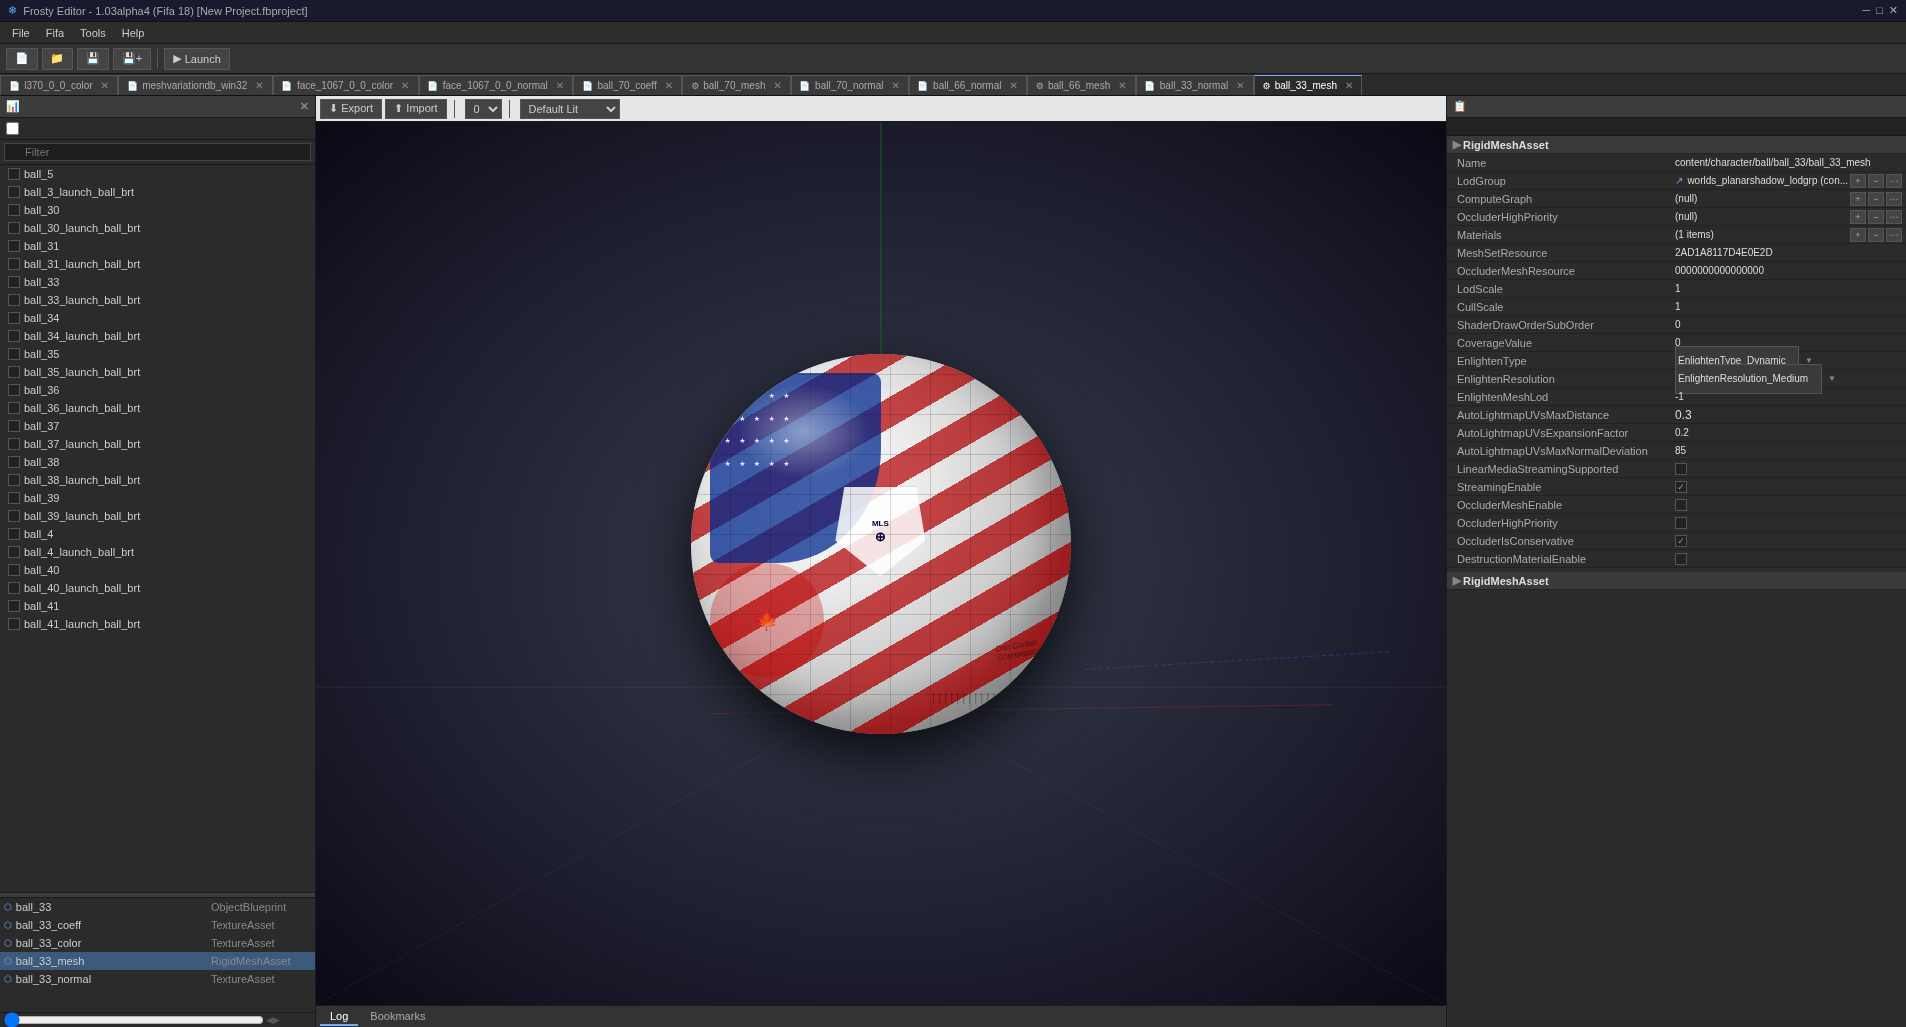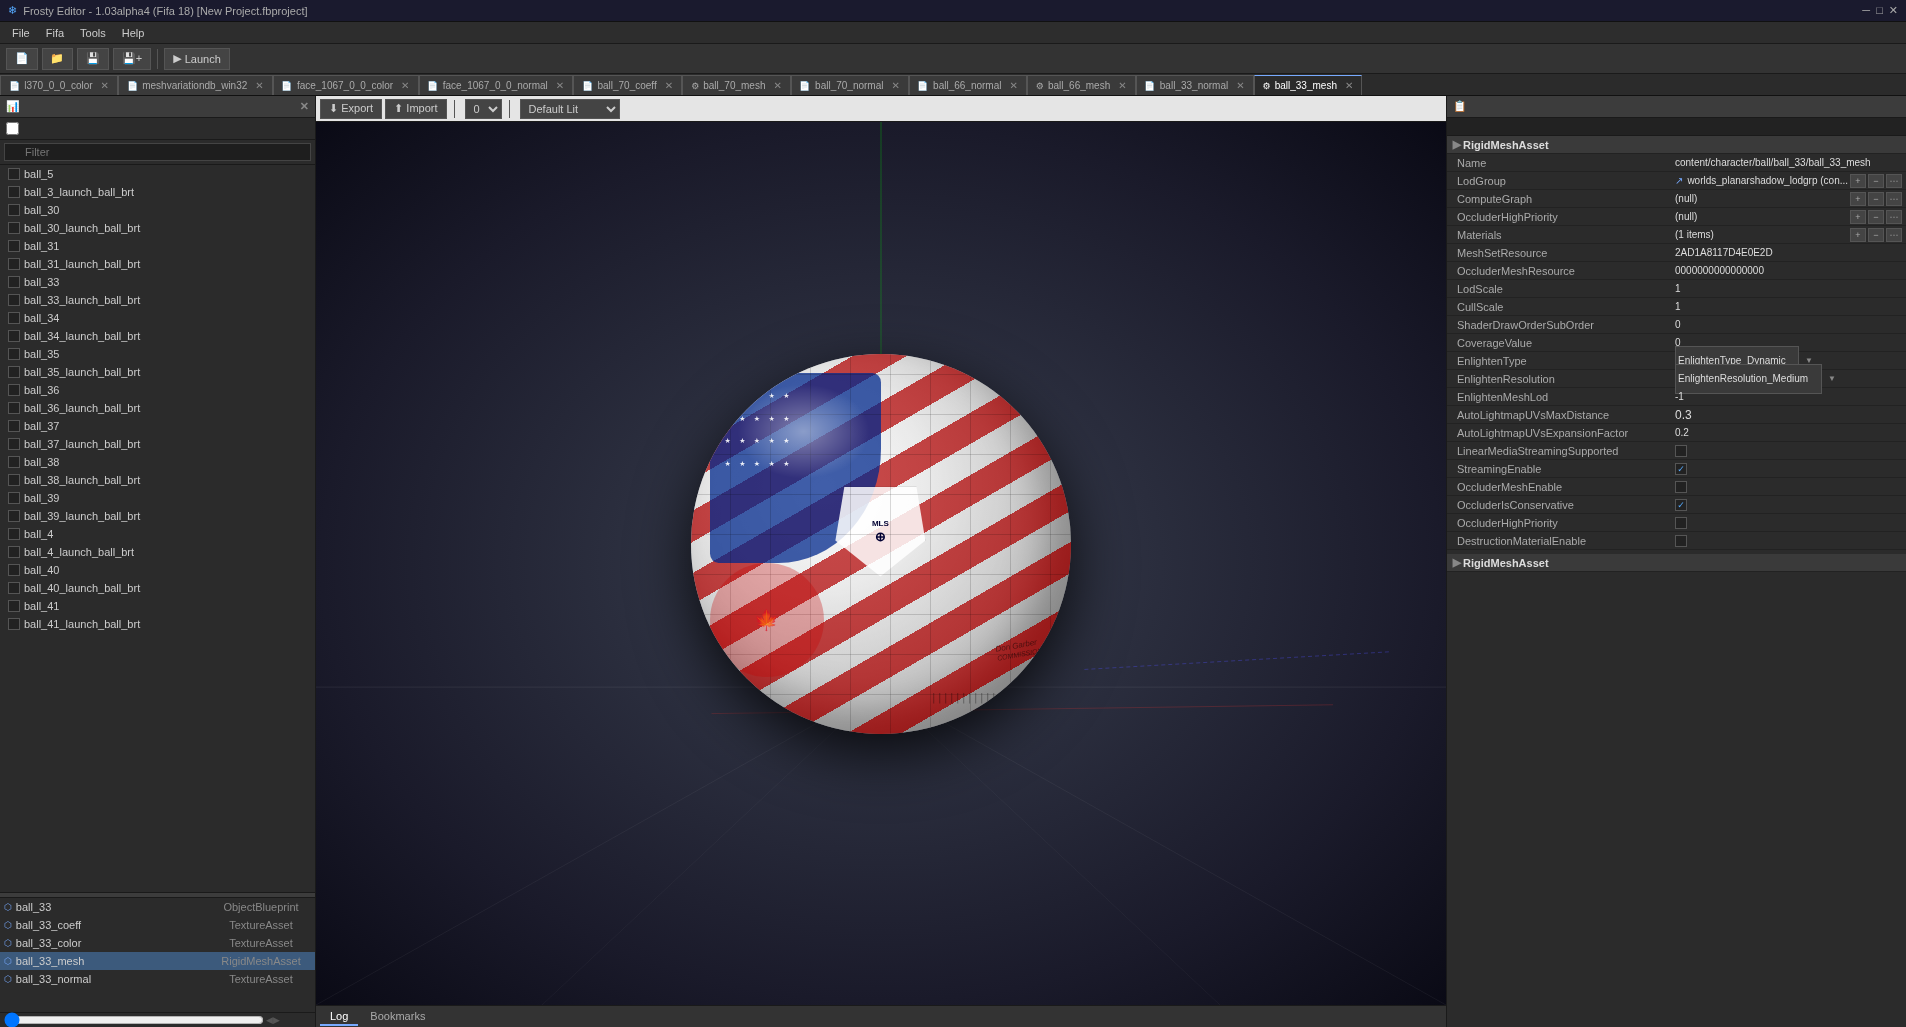--- a/index.html
+++ b/index.html
@@ -180,21 +180,21 @@
       align-items: center;
       padding: 2px 4px;
       gap: 4px;
       font-size: 11px;
       height: 18px;
       cursor: pointer;
     }
     .bottom-item.selected { background: #3c5a7c; }
     .bottom-item .item-icon-sm { font-size: 9px; color: #7af; }
     .bottom-item .name-col { flex: 1; color: #ccc; }
-    .bottom-item .type-col { color: #888; min-width: 100px; text-align: center; }
+    .bottom-item .type-col { color: #888; min-width: 100px; text-align: left; }
 
     
     #center-panel {
       flex: 1;
       display: flex;
       flex-direction: column;
       background: #1e1e1e;
       position: relative;
     }
 
@@ -997,20 +997,27 @@
 
   </div>
         <div class="prop-row">
     <span class="prop-name">AutoLightmapUVsExpansionFactor</span>
     <div class="prop-value">
       <span style="font-size:10px;">0.2</span>
     </div>
 
   </div>
         <div class="prop-row">
+    <span class="prop-name">AutoLightmapUVsMaxNormalDeviation</span>
+    <div class="prop-value">
+      <span style="font-size:10px;">85</span>
+    </div>
+
+  </div>
+        <div class="prop-row">
     <span class="prop-name">LinearMediaStreamingSupported</span>
     <div class="prop-value">
       <div class="prop-checkbox"></div>
     </div>
 
   </div>
         <div class="prop-row">
     <span class="prop-name">StreamingEnable</span>
     <div class="prop-value">
       <div class="prop-checkbox checked"></div>
@@ -1018,30 +1025,30 @@
 
   </div>
         <div class="prop-row">
     <span class="prop-name">OccluderMeshEnable</span>
     <div class="prop-value">
       <div class="prop-checkbox"></div>
     </div>
 
   </div>
         <div class="prop-row">
+    <span class="prop-name">OccluderHighPriority</span>
+    <div class="prop-value">
+      <div class="prop-checkbox"></div>
+    </div>
+
+  </div>
+        <div class="prop-row">
     <span class="prop-name">OccluderIsConservative</span>
     <div class="prop-value">
       <div class="prop-checkbox checked"></div>
-    </div>
-
-  </div>
-        <div class="prop-row">
-    <span class="prop-name">OccluderHighPriority</span>
-    <div class="prop-value">
-      <div class="prop-checkbox"></div>
     </div>
 
   </div>
         <div class="prop-row">
     <span class="prop-name">DestructionMaterialEnable</span>
     <div class="prop-value">
       <div class="prop-checkbox"></div>
     </div>
 
   </div>

